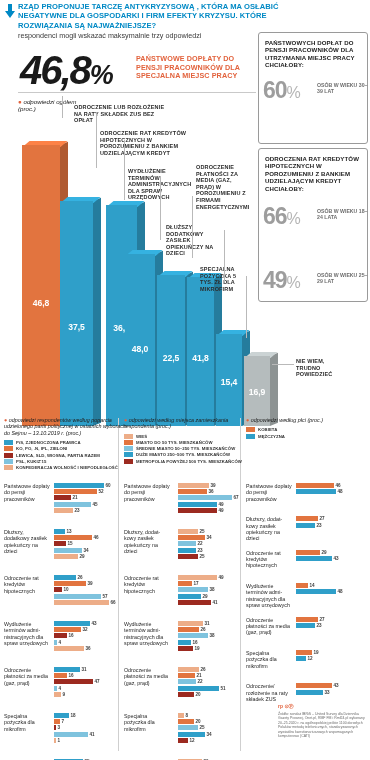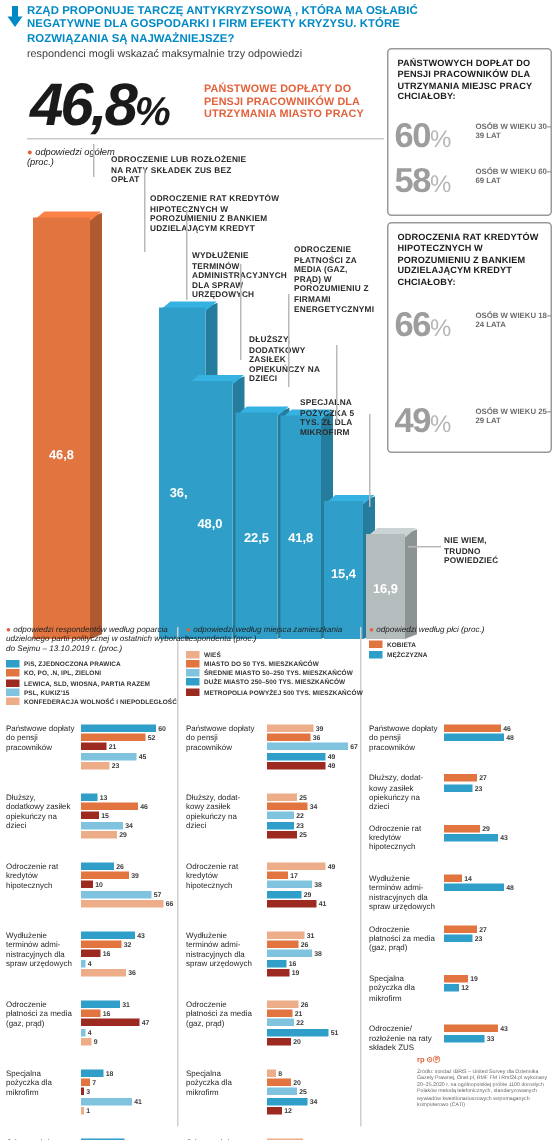--- a/index.html
+++ b/index.html
@@ -126,34 +126,40 @@
     <svg class="hdr-arrow" viewBox="0 0 12 14">
       <path d="M4 0 h4 v7 h3 L6 14 L1 7 h3 z" fill="#0089c5"></path>
     </svg>
     <div class="hdr-title">RZĄD PROPONUJE TARCZĘ ANTYKRYZYSOWĄ , KTÓRA MA OSŁABIĆ NEGATYWNE DLA GOSPODARKI I FIRM EFEKTY KRYZYSU. KTÓRE ROZWIĄZANIA SĄ NAJWAŻNIEJSZE?</div>
     <div class="hdr-sub">respondenci mogli wskazać maksymalnie trzy odpowiedzi</div>
   </div>
 
   <div class="big-no">
     <span>46,8</span><span class="pct">%</span>
   </div>
-  <div class="big-label">PAŃSTWOWE DOPŁATY DO PENSJI PRACOWNIKÓW DLA UTRZYMANIA MIASTO PRACY</div>
+  <div class="big-label">PAŃSTWOWE DOPŁATY DO PENSJI PRACOWNIKÓW DLA SPECJALNA MIEJSC PRACY</div>
   <div class="rule"></div>
 
   <div class="note-allover">
     <span class="dot">●</span>
     <span>odpowiedzi ogółem (proc.)</span>
   </div>
 
   <div class="chart" id="main-chart">
       <div class="bar" style="left: 22px; width: 38px; height: 281px;">
         <div class="side" style="left:38px;height:281px;background:rgb(176,90,49);transform:skewY(-22deg);transform-origin:left bottom;"></div>
         <div class="top" style="left:4px;top:-4px;height:6px;background:rgb(253,130,71);transform:skewX(-50deg);"></div>
         <div class="front" style="height:281px;background:#e2743f;"></div>
         <div class="val" style="bottom:118.02px;">46,8</div>
+      </div>
+      <div class="bar" style="left: 60px; width: 33px; height: 225px;">
+        <div class="side" style="left:33px;height:225px;background:rgb(37,124,157);transform:skewY(-22deg);transform-origin:left bottom;"></div>
+        <div class="top" style="left:4px;top:-4px;height:6px;background:rgb(53,178,225);transform:skewX(-50deg);"></div>
+        <div class="front" style="height:225px;background:#2f9fc9;"></div>
+        <div class="val" style="bottom:94.5px;">37,5</div>
       </div>
       <div class="bar" style="left: 106px; width: 31px; height: 221px;">
         <div class="side" style="left:31px;height:221px;background:rgb(37,124,157);transform:skewY(-22deg);transform-origin:left bottom;"></div>
         <div class="top" style="left:4px;top:-4px;height:6px;background:rgb(53,178,225);transform:skewX(-50deg);"></div>
         <div class="front" style="height:221px;background:#2f9fc9;"></div>
         <div class="val" style="bottom:92.82px;">36,8</div>
       </div>
       <div class="bar" style="left: 125px; width: 30px; height: 172px;">
         <div class="side" style="left:30px;height:172px;background:rgb(37,124,157);transform:skewY(-22deg);transform-origin:left bottom;"></div>
         <div class="top" style="left:4px;top:-4px;height:6px;background:rgb(53,178,225);transform:skewX(-50deg);"></div>
@@ -201,24 +207,20 @@
   <div class="leader" style="left:192px;top:196px;height:62px;"></div>
   <div class="leader" style="left:224px;top:230px;height:52px;"></div>
   <div class="leader" style="left:246px;top:276px;height:62px;"></div>
   <div class="leader h" style="left:272px;top:364px;width:22px;height:1px;"></div>
 
   <div class="card" id="card-0" style="top:32px;width:108px;height:110px;">
     <div class="card-t">PAŃSTWOWYCH DOPŁAT DO PENSJI PRACOWNIKÓW DLA UTRZYMANIA MIEJSC PRACY CHCIAŁOBY:</div>
     <div class="statrow" style="top:46px;">
       <div class="statnum"><span>60</span><span class="statpct">%</span></div>
       <div class="stattxt">OSÓB W WIEKU 30–39 LAT</div>
-    </div>
-    <div class="statrow" style="top:76px;">
-      <div class="statnum"><span>58</span><span class="statpct">%</span></div>
-      <div class="stattxt">OSÓB W WIEKU 60–69 LAT</div>
     </div>
   </div>
 
   <div class="card" id="card-1" style="top:148px;width:108px;height:152px;">
     <div class="card-t">ODROCZENIA RAT KREDYTÓW HIPOTECZNYCH W POROZUMIENIU Z BANKIEM UDZIELAJĄCYM KREDYT CHCIAŁOBY:</div>
     <div class="statrow" style="top:56px;">
       <div class="statnum"><span>66</span><span class="statpct">%</span></div>
       <div class="stattxt">OSÓB W WIEKU 18–24 LATA</div>
     </div>
     <div class="statrow" style="top:120px;">

